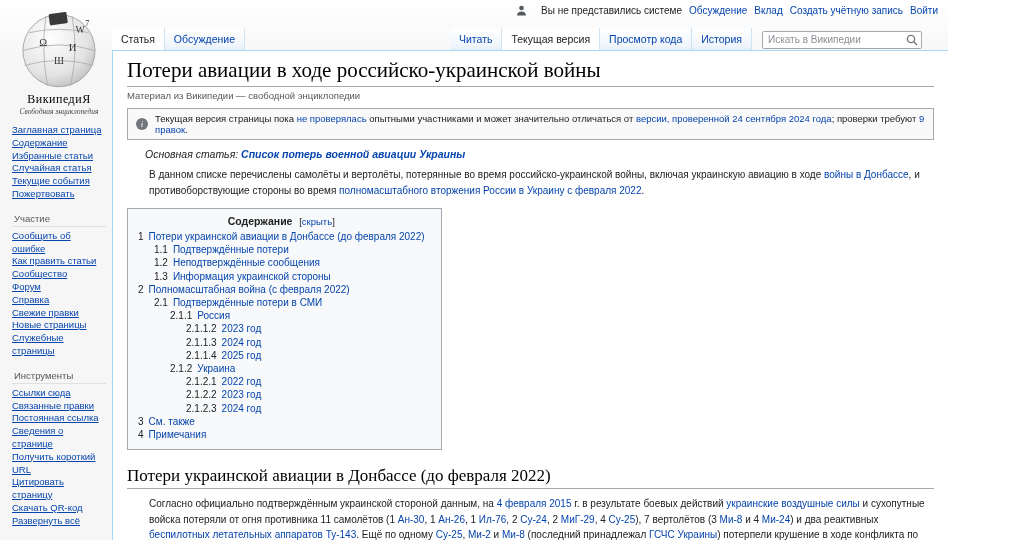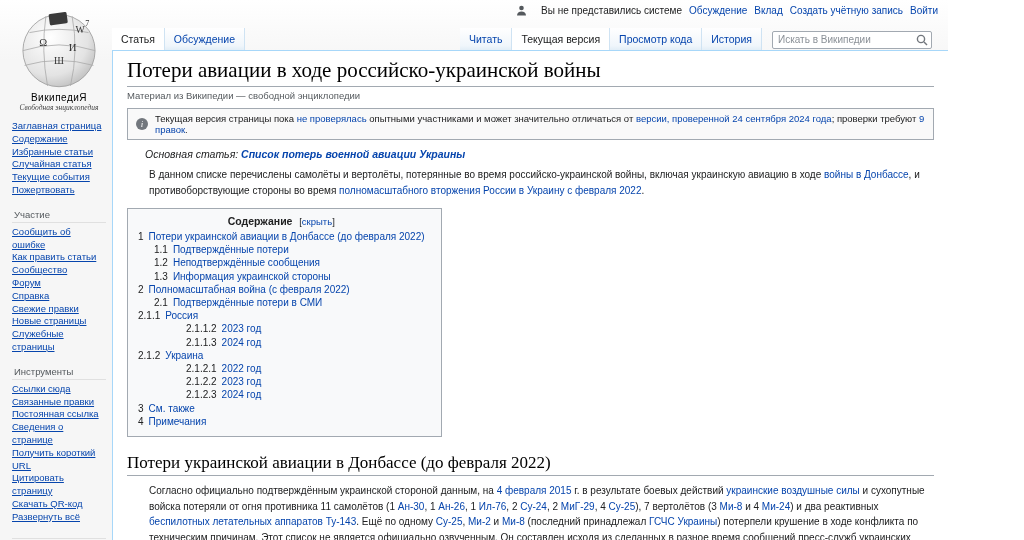--- a/index.html
+++ b/index.html
@@ -14,31 +14,31 @@
   .personal-bar { position:absolute; top:5px; right:10px; font-size:10px;
     display:flex; align-items:center; }
   .personal-bar [data-name] { margin-left:7px; }
   .user-icon { width:11px; height:11px; display:inline-block; }
 
   
   .sidebar { position:absolute; left:0; top:0; width:112px; padding:8px 6px 0 12px;
     font-size:10px; }
   .logo-box { text-align:center; margin-bottom:8px; cursor:pointer; }
   .logo-globe { display:block; margin:0 auto 2px auto; }
-  .logo-wordmark { font-family:Liberation Sans, sans-serif; font-size:10px; letter-spacing:.5px; color:#000; }
+  .logo-wordmark { font-family:Liberation Serif, serif; font-size:12px; letter-spacing:.5px; color:#000; }
   .logo-tagline { font-family:"Liberation Serif", serif; font-size:7.5px; font-style:italic; color:#444; }
   .portal { margin-bottom:9px; }
   .portal-heading { color:#54595d; font-size:9.5px; padding:3px 0 2px 2px;
     border-bottom:1px solid #e0e0e0; margin-bottom:3px; display:flex; align-items:center; justify-content:space-between; }
   .portal ul { list-style:none; }
   .portal li { line-height:12.8px; }
   .portal li a { font-size:9.5px;text-decoration:underline; }
 
   
-  .header-tabs { position:absolute; left:112px; right:6px; top:28px; height:22px;
+  .header-tabs { position:absolute; left:112px; right:16px; top:28px; height:22px;
     display:flex; align-items:flex-end; }
   .tabs-group { display:flex; height:22px; }
   .tab { height:22px; line-height:22px; padding:0 9px; font-size:10.5px; white-space:nowrap;
     background:linear-gradient(to bottom,#ffffff 0%,#f0f6fb 80%,#e2eef7 100%);
     border-right:1px solid #cfe3f3; cursor:pointer; }
   .tab a { display:block; }
   .tab.tab-selected { background:#ffffff; color:#202122; }
   .tab.tab-selected a { color:#202122; }
   .tabs-spacer { flex:1; }
   .search-box { align-self:center; margin:0 10px 0 10px; position:relative; }
@@ -64,21 +64,21 @@
 
   .toc { display:inline-block; border:1px solid #a2a9b1; background:#f8f9fa;
     padding:6px 16px 8px 10px; font-size:10px; margin:4px 0 6px 0; min-width:240px; }
   .toc-header { text-align:center; margin-bottom:3px; }
   .toc-title { font-weight:bold; font-size:10.5px; color:#202122; }
   .toc-toggle { font-size:9.5px; color:#202122; margin-left:4px; }
   .toc ul { list-style:none; }
   .toc li { line-height:13.2px; white-space:nowrap; }
   .toc .num { color:#202122; margin-right:5px; }
   .lvl1 { margin-left:0; } .lvl2 { margin-left:16px; }
-  .lvl3 { } .lvl4 { margin-left:48px; }
+  .lvl3 { margin-left:32px; } .lvl4 { margin-left:48px; }
 
   .section-heading { font-family:"Liberation Serif", serif; font-weight:normal; font-size:17px;
     color:#000; border-bottom:1px solid #a2a9b1; padding-bottom:2px; margin:10px 0 7px 0; }
 </style>
 </head>
 <body>
 
 <div class="page" data-name="wikipedia-page">
 
   <div class="personal-bar" data-name="personal-bar">
@@ -242,20 +242,21 @@
 
           <li data-name="toc-item" class="lvl2"><span class="num" data-name="toc-number">2.1</span><a data-name="toc-link">Подтверждённые потери в СМИ</a></li>
 
           <li data-name="toc-item" class="lvl3"><span class="num" data-name="toc-number">2.1.1</span><a data-name="toc-link">Россия</a></li>
 
 
           <li data-name="toc-item" class="lvl4"><span class="num" data-name="toc-number">2.1.1.2</span><a data-name="toc-link">2023 год</a></li>
 
           <li data-name="toc-item" class="lvl4"><span class="num" data-name="toc-number">2.1.1.3</span><a data-name="toc-link">2024 год</a></li>
 
+          <li data-name="toc-item" class="lvl4"><span class="num" data-name="toc-number">2.1.1.4</span><a data-name="toc-link">2025 год</a></li>
 
           <li data-name="toc-item" class="lvl3"><span class="num" data-name="toc-number">2.1.2</span><a data-name="toc-link">Украина</a></li>
 
           <li data-name="toc-item" class="lvl4"><span class="num" data-name="toc-number">2.1.2.1</span><a data-name="toc-link">2022 год</a></li>
 
           <li data-name="toc-item" class="lvl4"><span class="num" data-name="toc-number">2.1.2.2</span><a data-name="toc-link">2023 год</a></li>
 
           <li data-name="toc-item" class="lvl4"><span class="num" data-name="toc-number">2.1.2.3</span><a data-name="toc-link">2024 год</a></li>
 
           <li data-name="toc-item" class="lvl1"><span class="num" data-name="toc-number">3</span><a data-name="toc-link">См. также</a></li>

